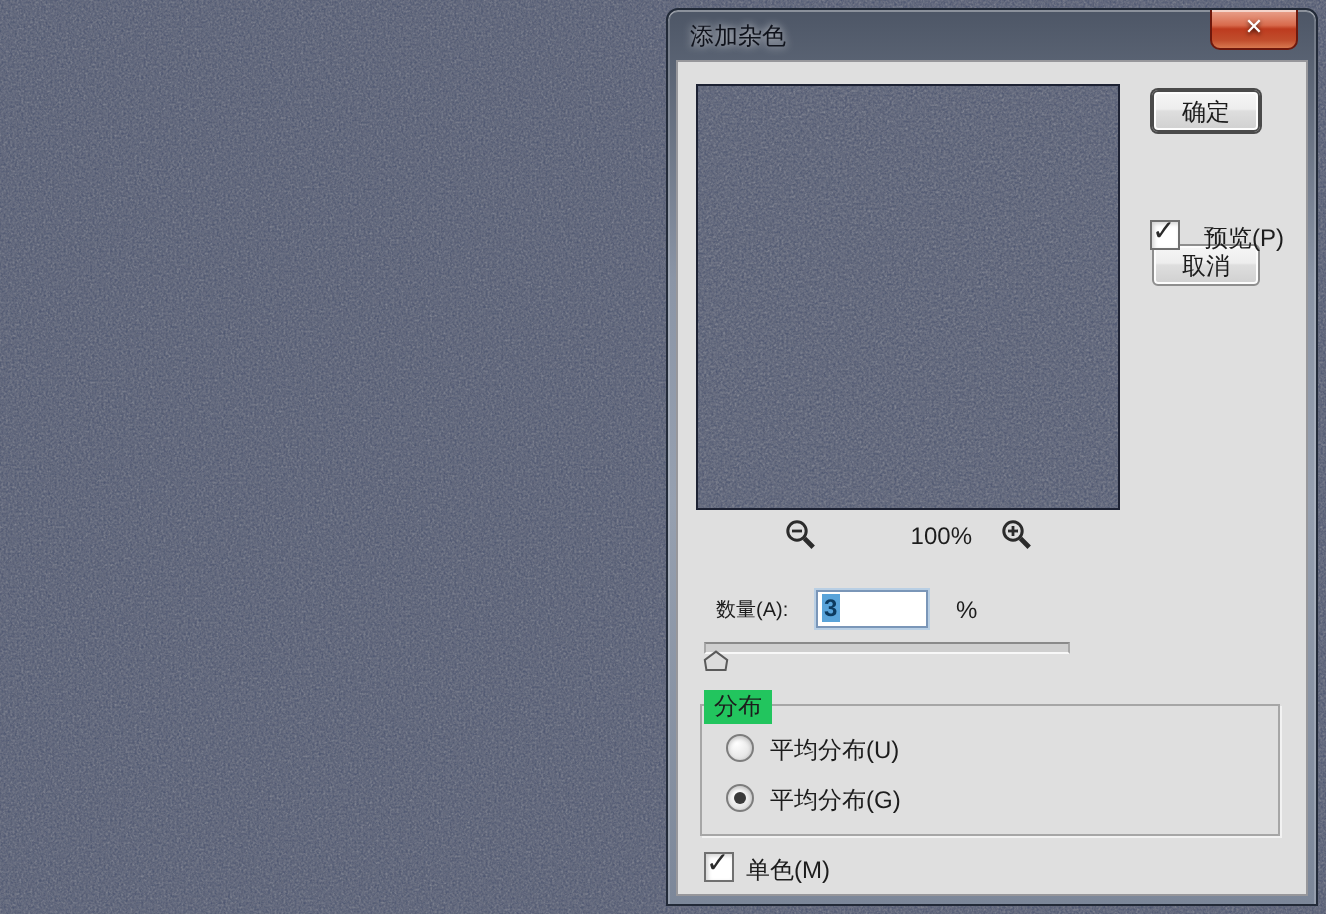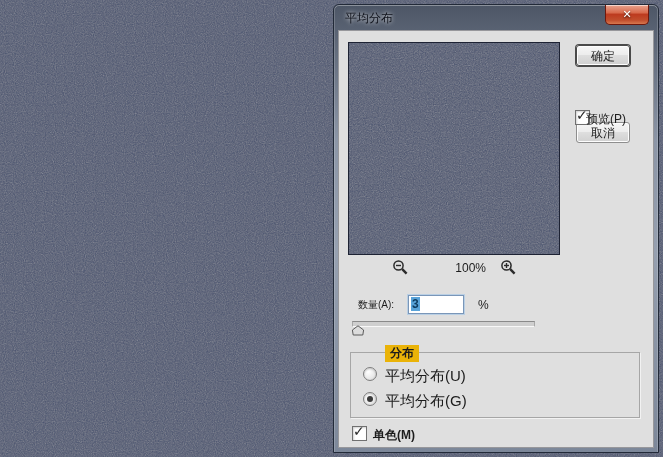--- a/index.html
+++ b/index.html
@@ -46,42 +46,42 @@
 
   .slider{position:absolute;left:13px;top:288px;width:181px;height:15px;cursor:pointer;}
   .slider-track{position:absolute;left:0;top:2px;width:181px;height:4px;background:#cfcfcf;
     border-top:1px solid #8a8a8a;border-bottom:1px solid #f8f8f8;
     border-left:1px solid #a8a8a8;border-right:1px solid #a8a8a8;}
   .slider-thumb{position:absolute;left:-1px;top:6px;cursor:grab;}
 
   
   .groupbox{position:absolute;left:11px;top:321px;width:288px;height:64px;
     border:1px solid #a6a6a6;box-shadow:1px 1px 0 #f2f2f2;}
-  .group-legend{position:absolute;left:34px;top:-8px;background:#eab308;padding:0 5px;
-    font-size:12px;color:#1c1c1c;font-weight:bold;}
+  .group-legend{position:absolute;left:1px;top:-8px;background:#22c55e;padding:0 5px;
+    font-size:12px;color:#1c1c1c;}
   .radio-row{position:absolute;left:12px;height:15px;cursor:pointer;}
   .radio-row.r0{top:13px;}
   .radio-row.r1{top:38px;}
   .radio{position:absolute;left:0;top:1px;width:12px;height:12px;border-radius:50%;
     border:1px solid #7d7d7d;background:radial-gradient(circle at 35% 30%,#ffffff 0%,#e9e9e9 60%,#cfcfcf 100%);
     box-shadow:inset 0 1px 2px rgba(0,0,0,.2);}
   .radio.selected::after{content:"";position:absolute;left:3px;top:3px;width:6px;height:6px;
     border-radius:50%;background:#3a3a3a;}
-  .radio-label{position:absolute;left:22px;top:1px;font-size:15px;color:#1c1c1c;white-space:nowrap;}
+  .radio-label{position:absolute;left:22px;top:1px;font-size:12px;color:#1c1c1c;white-space:nowrap;}
 
   
   .checkbox{position:relative;width:13px;height:13px;background:#fff;border:1px solid #707070;
     box-shadow:inset 1px 1px 2px rgba(0,0,0,.18);display:inline-block;cursor:pointer;}
   .checkbox .check-mark{position:absolute;left:0px;top:-3px;font-size:14px;font-weight:bold;color:#2a2a2a;line-height:14px;}
   .mono-row{position:absolute;left:13px;top:395px;height:16px;cursor:pointer;}
   .mono-row .checkbox{position:absolute;left:0;top:0;}
-  .mono-label{position:absolute;left:21px;top:1px;font-size:12px;color:#1c1c1c;white-space:nowrap;font-weight:bold;}
+  .mono-label{position:absolute;left:21px;top:1px;font-size:12px;color:#1c1c1c;white-space:nowrap;}
   .preview-row{position:absolute;left:236px;top:79px;height:16px;cursor:pointer;}
   .preview-row .checkbox{position:absolute;left:0;top:0;}
-  .preview-label{position:absolute;left:11px;top:1px;font-size:12px;color:#1c1c1c;white-space:nowrap;}
+  .preview-label{position:absolute;left:27px;top:1px;font-size:12px;color:#1c1c1c;white-space:nowrap;}
 
   
   .btn{position:absolute;left:237px;width:54px;height:21px;border-radius:3px;
     background:linear-gradient(180deg,#f6f6f6 0%,#ededed 45%,#dedede 50%,#d0d0d0 100%);
     font-size:12px;color:#1c1c1c;text-align:center;line-height:20px;cursor:pointer;
     border:1px solid #8e8e8e;box-sizing:border-box;}
   .btn.default{border:1px solid #4a4a4a;box-shadow:0 0 0 1px #4a4a4a,inset 0 0 0 1px #fdfdfd;}
   .btn.ok{top:14px;}
   .btn.cancel{top:43px;box-shadow:inset 0 0 0 1px #fdfdfd;margin-top:48px;}
 </style>
@@ -103,21 +103,21 @@
             <feMergeNode in="base"></feMergeNode>
             <feMergeNode in="ga"></feMergeNode>
           </feMerge>
       </filter>
     </defs>
     <rect width="100%" height="100%" filter="url(#grain1)"></rect>
   </svg>
 
   <div class="dialog">
     <div class="titlebar">
-      <span class="title-text">平均分布</span>
+      <span class="title-text">添加杂色</span>
       <div class="close-btn">
         <span>✕</span>
       </div>
     </div>
 
     <div class="body">
 
       <div class="preview-box">
         <svg xmlns="http://www.w3.org/2000/svg">
           <defs>

